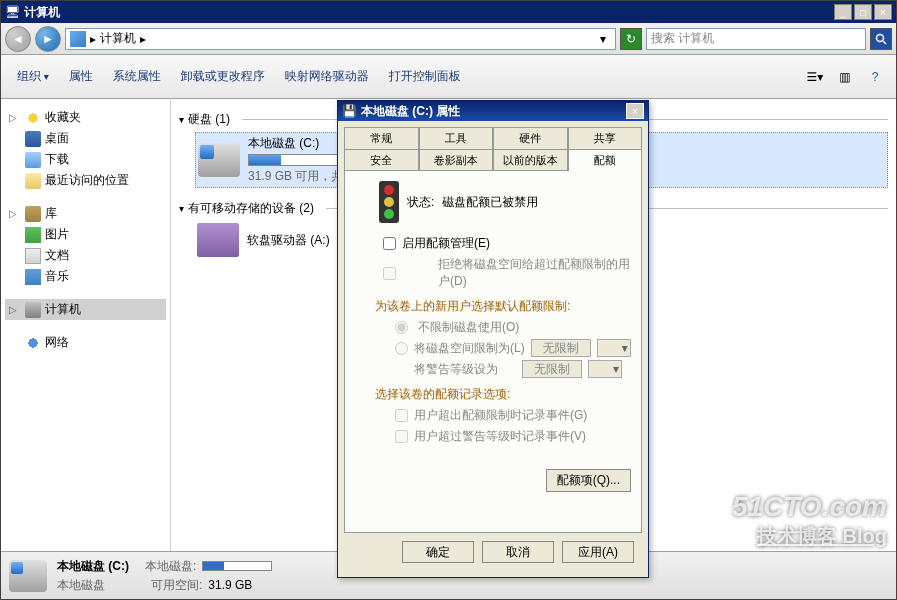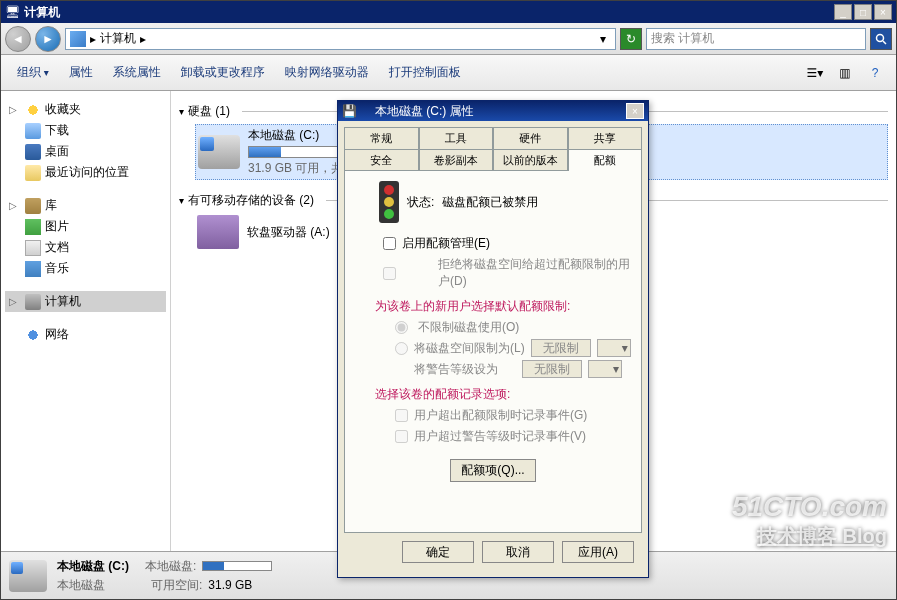--- a/index.html
+++ b/index.html
@@ -17,21 +17,21 @@
 .nav-btn { width: 26px; height: 26px; border-radius: 50%; background: radial-gradient(circle at 30% 30%, #7ab5e8, #1a6db5); border: 1px solid #888; display: flex; align-items: center; justify-content: center; color: #fff; cursor: pointer; }
 .nav-btn.disabled { background: radial-gradient(circle at 30% 30%, #d0d0d0, #a0a0a0); }
 .addr-bar { flex: 1; height: 22px; background: #fff; border: 1px solid #7f9db9; display: flex; align-items: center; padding: 0 4px; }
 .addr-icon { width: 16px; height: 16px; background: linear-gradient(135deg, #6badf0, #3a7cc8); margin-right: 4px; }
 .addr-dropdown { width: 16px; text-align: center; cursor: pointer; }
 .refresh-btn { width: 22px; height: 22px; background: #2a8a2a; color: #fff; display: flex; align-items: center; justify-content: center; cursor: pointer; border: 1px solid #555; }
 .search-bar { width: 220px; height: 22px; background: #fff; border: 1px solid #7f9db9; display: flex; align-items: center; padding: 0 4px; color: #888; }
 .search-btn { width: 22px; height: 22px; background: #2050a0; display: flex; align-items: center; justify-content: center; cursor: pointer; border: 1px solid #555; }
 
 
-.menubar { height: 36px; background: linear-gradient(#f8f8f8, #e8e8e8); border-bottom: 1px solid #a0a0a0; display: flex; align-items: center; padding: 0 8px; gap: 4px; }
+.menubar { height: 44px; background: linear-gradient(#f8f8f8, #e8e8e8); border-bottom: 1px solid #a0a0a0; display: flex; align-items: center; padding: 0 8px; gap: 4px; }
 .menu-item { padding: 4px 8px; cursor: pointer; color: #1a3a7a; }
 .menu-dropdown::after { content: " ▾"; font-size: 10px; }
 .menu-spacer { flex: 1; }
 .menu-icon-btn { width: 22px; height: 22px; display: flex; align-items: center; justify-content: center; cursor: pointer; margin: 0 2px; }
 
 
 .body-area { flex: 1; display: flex; background: #fff; overflow: hidden; }
 .sidebar { width: 170px; background: #fff; border-right: 1px solid #d0d0d0; padding: 8px 4px; overflow: auto; }
 .tree-node { display: flex; align-items: center; padding: 2px 4px; cursor: pointer; gap: 4px; }
 .tree-node.selected { background: #d0d0d0; }
@@ -70,47 +70,47 @@
 .status-icon { width: 38px; height: 32px; background: linear-gradient(#e0e0e0, #a0a0a0); border-radius: 4px; position: relative; }
 .status-icon::before { content: ""; position: absolute; top: 2px; left: 2px; width: 12px; height: 12px; background: linear-gradient(#70b0ff, #2a6ac0); border-radius: 2px; }
 .status-info { display: flex; flex-direction: column; gap: 2px; }
 .status-row { display: flex; gap: 6px; align-items: center; }
 .status-bar-mini { width: 70px; height: 10px; background: #fff; border: 1px solid #888; }
 .status-bar-mini-fill { width: 30%; height: 100%; background: #3070c0; }
 
 
 .dialog { position: absolute; left: 337px; top: 100px; width: 312px; height: 478px; background: #ece9d8; border: 1px solid #0a246a; box-shadow: 2px 2px 6px rgba(0,0,0,0.3); display: flex; flex-direction: column; z-index: 10; }
 .dlg-title { height: 20px; background: linear-gradient(#0a246a, #1a4aaa); color: #fff; display: flex; align-items: center; padding: 0 4px; }
-.dlg-title-text { flex: 1; font-weight: normal; padding-left: 18px; }
+.dlg-title-text { flex: 1; font-weight: bold; padding-left: 4px; }
 .dlg-close { width: 18px; height: 16px; background: #d4d0c8; border: 1px solid #fff; display: flex; align-items: center; justify-content: center; font-size: 10px; cursor: pointer; }
 .dlg-body { flex: 1; padding: 6px; display: flex; flex-direction: column; }
 
 .tabstrip { display: flex; flex-wrap: wrap; }
 .tab-row { display: flex; width: 100%; }
 .tab { flex: 1; text-align: center; padding: 3px 2px; background: #ece9d8; border: 1px solid #919b9c; border-bottom: none; cursor: pointer; font-size: 11px; }
 .tab.back { }
 .tab.active { background: #fcfcf8; position: relative; z-index: 2; }
 .tab-content { flex: 1; background: #fcfcf8; border: 1px solid #919b9c; padding: 10px 10px; margin-top: -1px; }
 
 .status-line { display: flex; align-items: center; gap: 8px; margin-bottom: 12px; padding-left: 24px; }
 .traffic { width: 20px; height: 42px; background: #333; border-radius: 3px; display: flex; flex-direction: column; align-items: center; justify-content: space-around; padding: 3px 0; }
 .light { width: 10px; height: 10px; border-radius: 50%; }
 .light.r { background: #d03030; }
 .light.y { background: #e0c040; }
 .light.g { background: #40c040; }
 
 .chk-row { display: flex; align-items: center; gap: 6px; margin: 4px 0 4px 28px; }
 .chk-row input[type=checkbox] { width: 13px; height: 13px; }
 .chk-row.indented { margin-left: 40px; align-items: center; }
-.section-label { margin: 8px 0 4px 20px; color: #be185d; }
+.section-label { margin: 8px 0 4px 20px; color: #a16207; }
 .radio-row { display: flex; align-items: center; gap: 10px; margin: 3px 0 3px 40px; color: #888; }
 .inline-row { display: flex; align-items: center; gap: 6px; margin: 3px 0 3px 40px; color: #888; }
 .small-input { width: 60px; height: 18px; border: 1px solid #aaa; background: #ece9d8; text-align: center; color: #888; }
 .small-dd { width: 34px; height: 18px; border: 1px solid #aaa; background: #ece9d8; display: flex; align-items: center; justify-content: flex-end; padding-right: 2px; color: #666; }
-.quota-btn-row { display: flex; justify-content: center; margin-top: 14px; }
+.quota-btn-row { display: flex; justify-content: flex-end; margin-top: 24px; }
 .quota-btn { padding: 2px 10px; border: 1px solid #888; background: #ece9d8; cursor: pointer; }
 
 .dlg-buttons { display: flex; justify-content: flex-end; gap: 8px; padding: 8px; }
 .dlg-btn { width: 72px; height: 22px; border: 1px solid #888; background: #ece9d8; cursor: pointer; }
 
 
 .watermark { position: absolute; right: 10px; bottom: 50px; color: rgba(255,255,255,0.75); font-family: Arial; text-align: right; text-shadow: 0 0 4px rgba(0,0,0,0.6); pointer-events: none; z-index: 20; }
 .watermark .big { font-size: 28px; font-weight: bold; font-style: italic; }
 .watermark .small { font-size: 20px; font-weight: bold; text-decoration: underline; }
 </style>
@@ -167,26 +167,26 @@
 
   <div class="body-area">
 
     <div class="sidebar">
       <div class="tree-node">
           <span class="tree-toggle">▷</span>
           <span class="tree-icon icon-star"></span>
           <span>收藏夹</span>
         </div>
       <div class="tree-node tree-indent-1">
+          <span class="tree-icon icon-desktop"></span>
+          <span>桌面</span>
+        </div>
+      <div class="tree-node tree-indent-1">
           <span class="tree-icon icon-folder-blue"></span>
           <span>下载</span>
-        </div>
-      <div class="tree-node tree-indent-1">
-          <span class="tree-icon icon-desktop"></span>
-          <span>桌面</span>
         </div>
       <div class="tree-node tree-indent-1">
           <span class="tree-icon icon-folder"></span>
           <span>最近访问的位置</span>
         </div>
       <div class="tree-sep"></div>
       <div class="tree-node">
           <span class="tree-toggle">▷</span>
           <span class="tree-icon icon-library"></span>
           <span>库</span>

